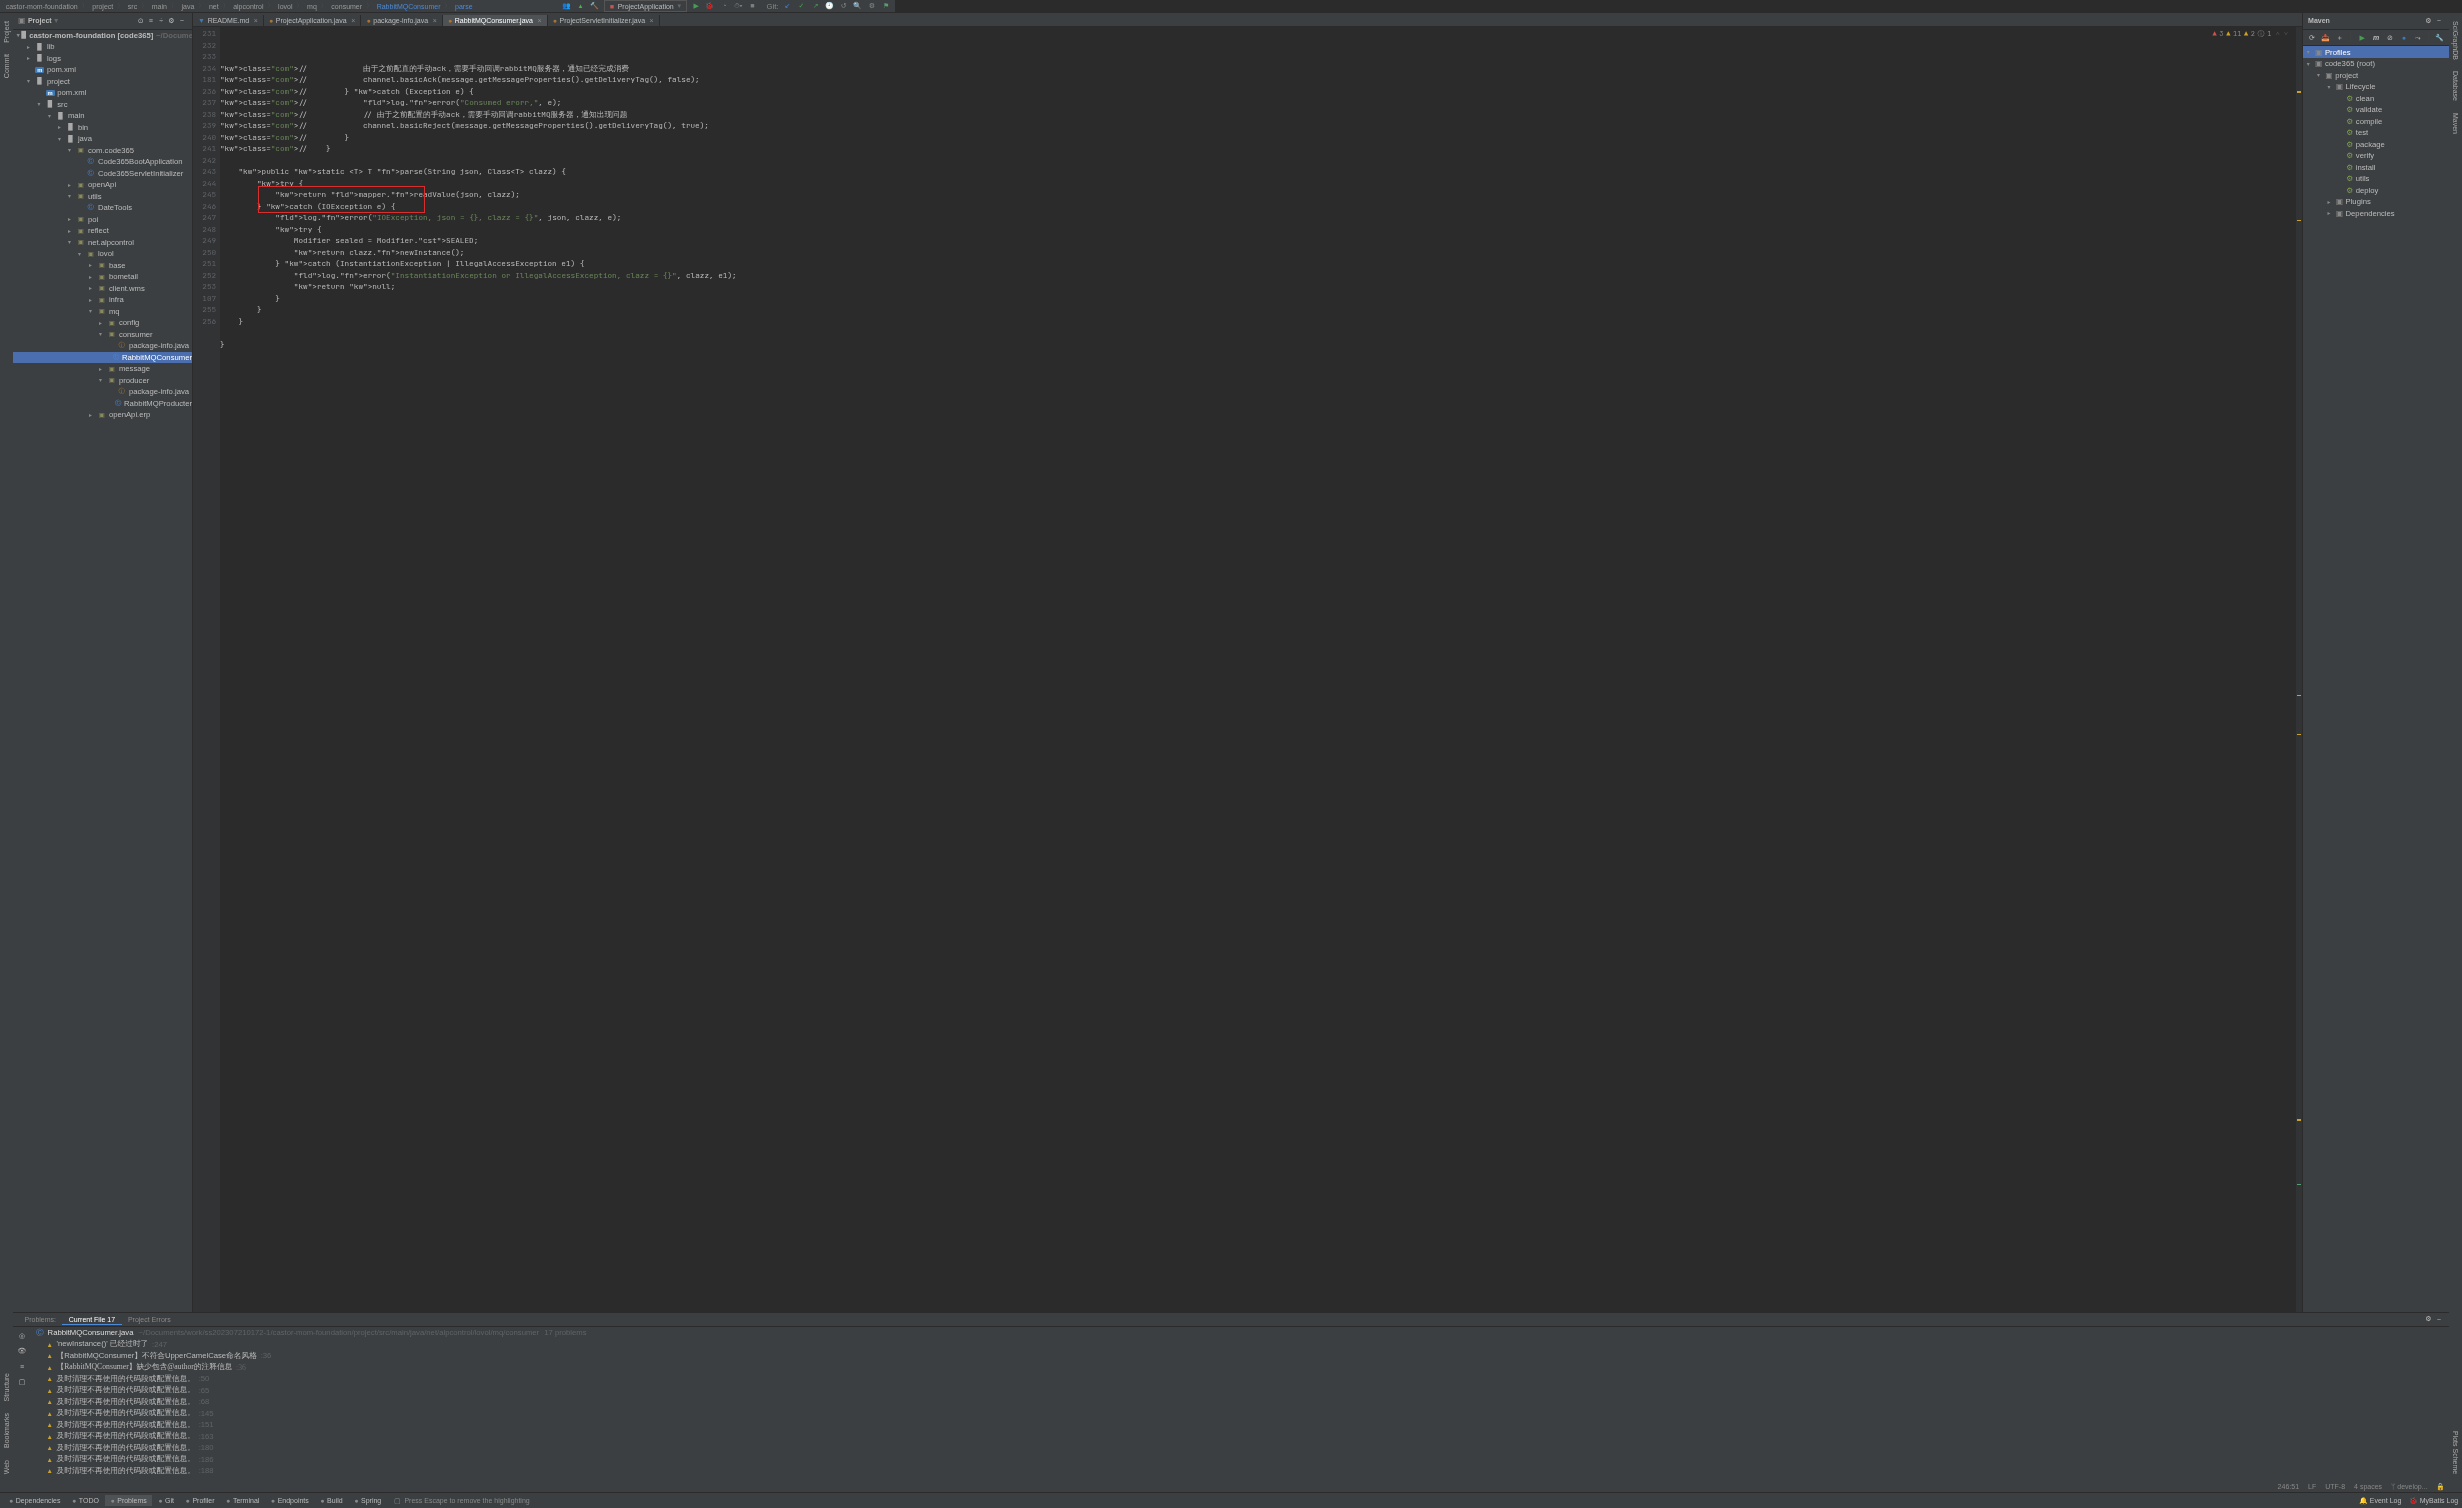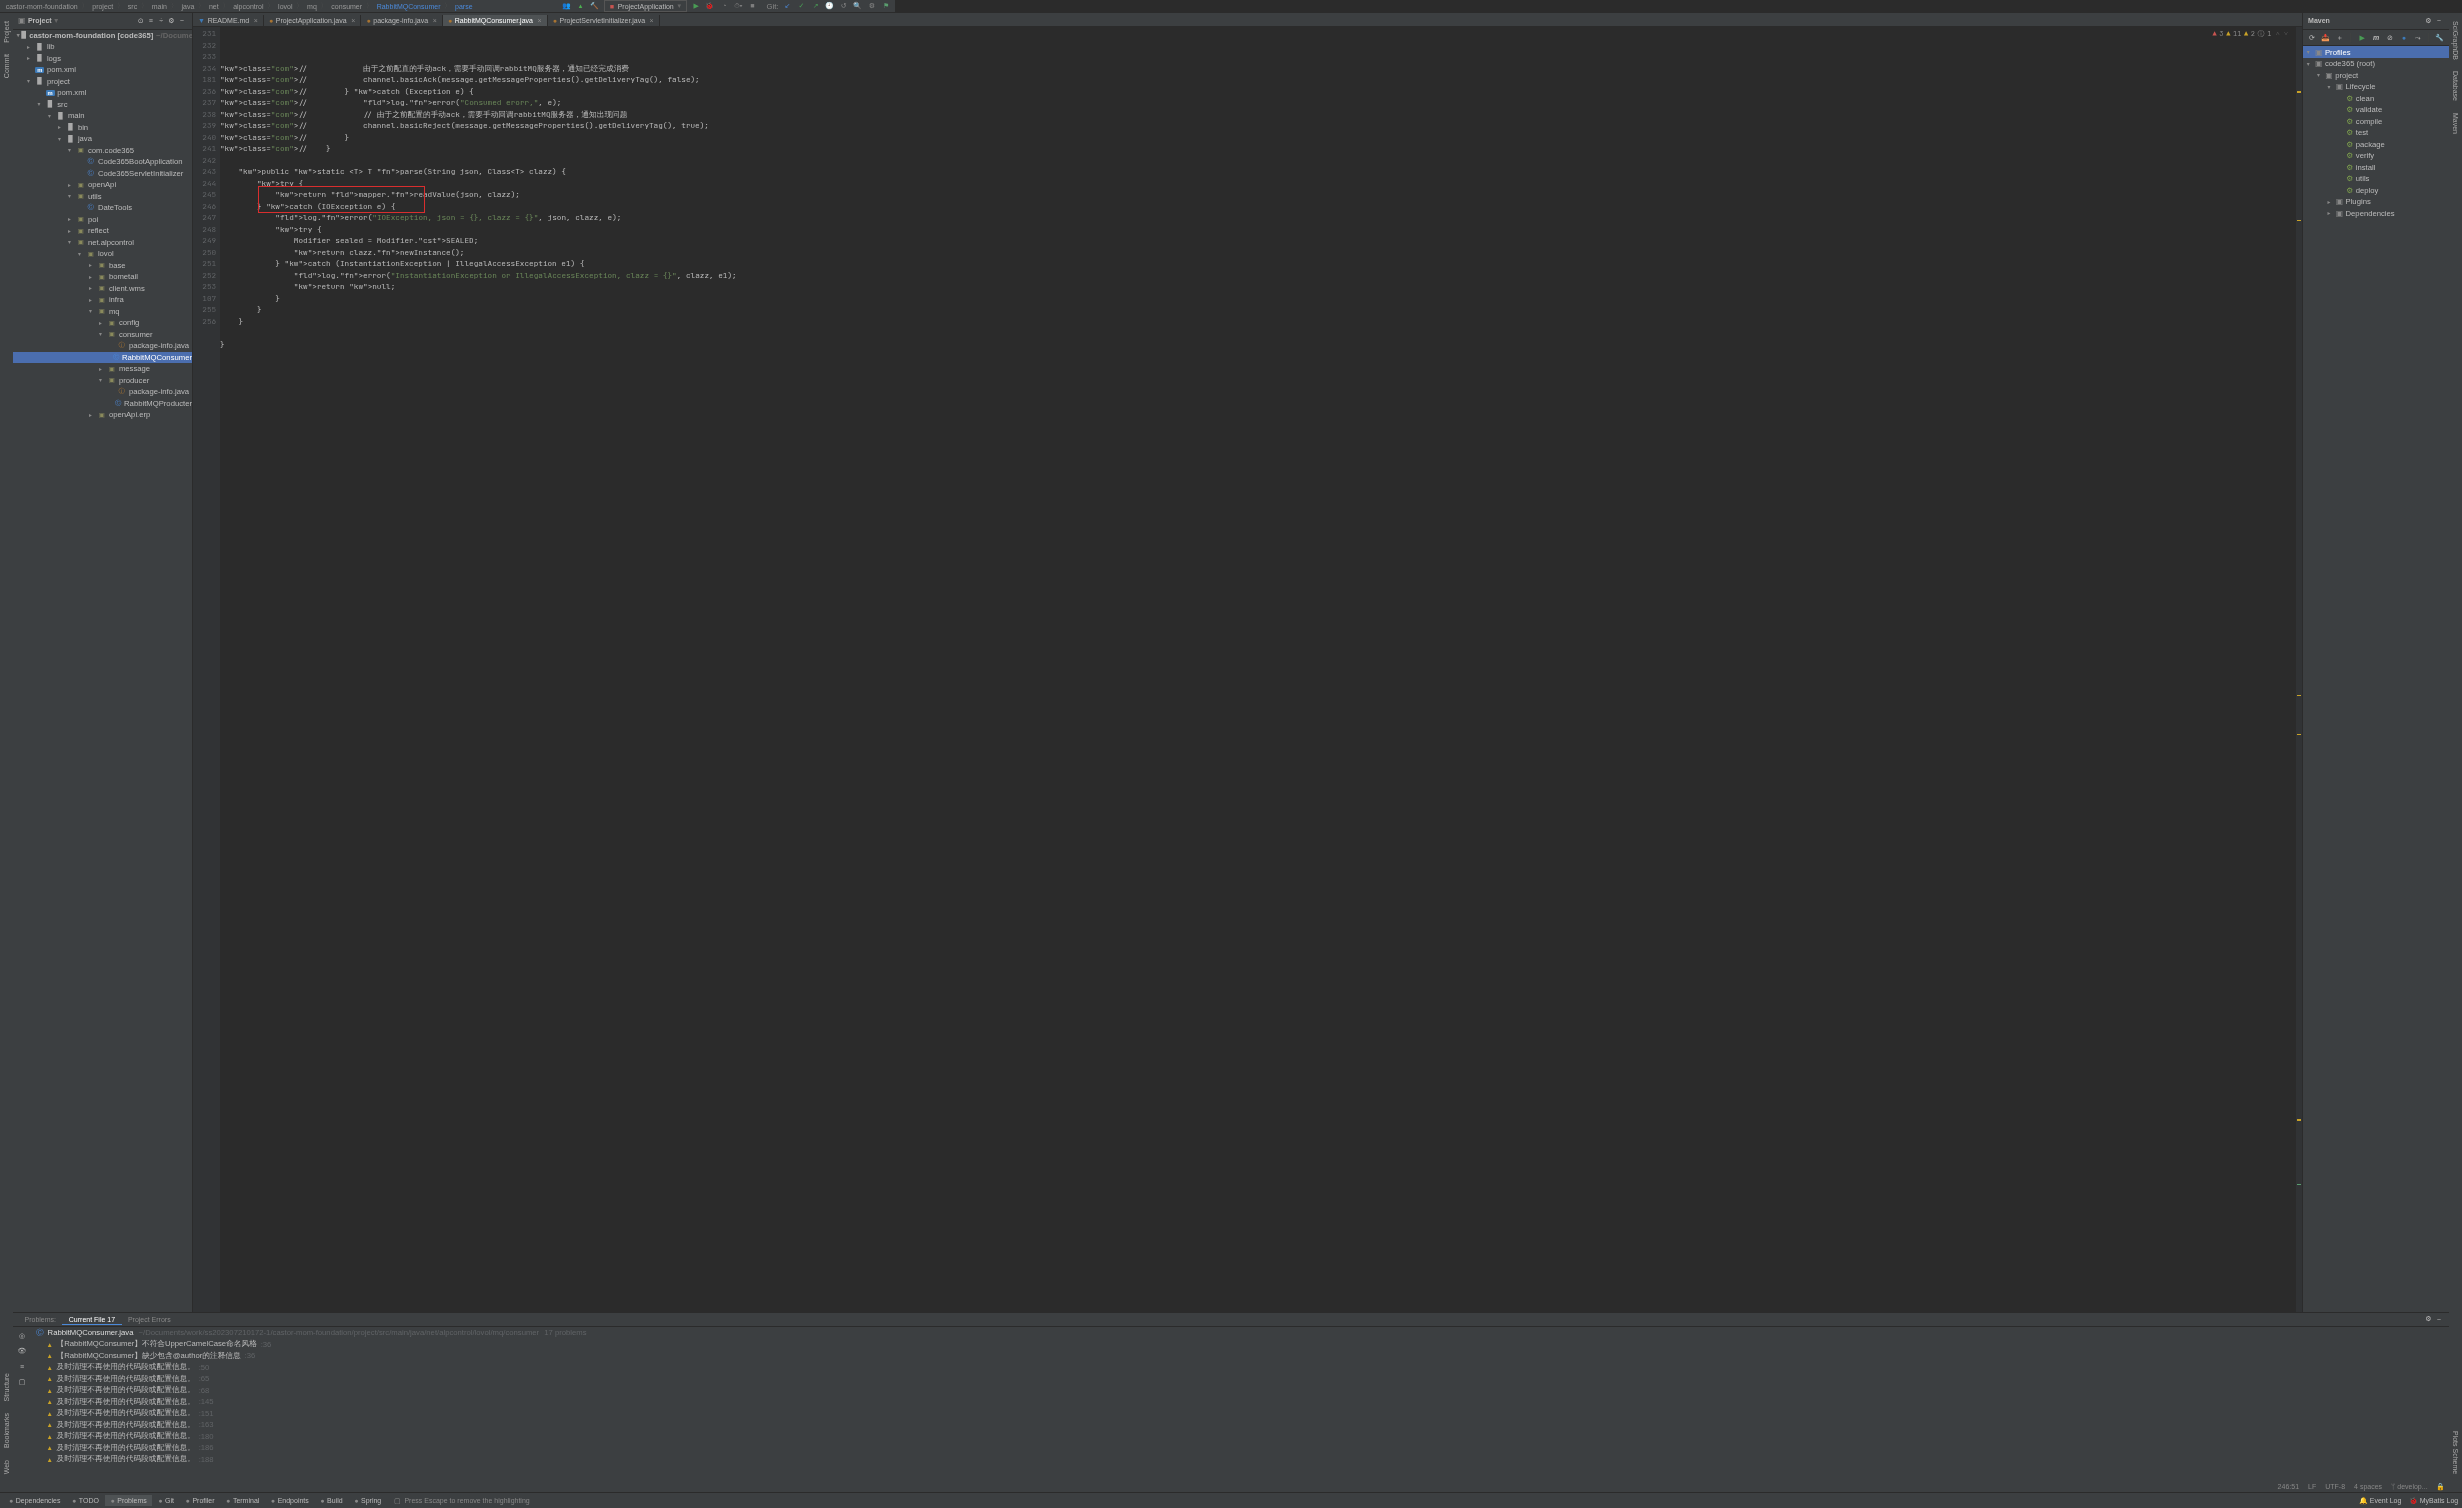--- a/index.html
+++ b/index.html
@@ -521,24 +521,29 @@
       </div>
       <div class="problems-list" id="problems-list">
           <div class="problem-row">
             <span style="color:#4b89d9;margin-right:3.8px">Ⓒ</span>
             <span style="color:#ddd">RabbitMQConsumer.java</span>
             <span class="loc" style="margin-left:5.1px">~/Documents/work/ss202307210172-1/castor-mom-foundation/project/src/main/java/net/alpcontrol/lovol/mq/consumer</span>
             <span class="loc" style="margin-left:5.1px">17 problems</span>
           </div>
           <div class="problem-row" style="padding-left: 15.4px;">
             <span class="warn-ico">▲</span>
+            <span>'newInstance()' 已经过时了</span>
+            <span class="loc">:247</span>
+          </div>
+          <div class="problem-row" style="padding-left: 15.4px;">
+            <span class="warn-ico">▲</span>
             <span>【RabbitMQConsumer】不符合UpperCamelCase命名风格</span>
             <span class="loc">:36</span>
           </div>
-          <div class="problem-row" style="padding-left: 15.4px;">
+          <div class="problem-row" style="padding-left: 15.4px; font-family: Liberation Serif, serif;">
             <span class="warn-ico">▲</span>
             <span>【RabbitMQConsumer】缺少包含@author的注释信息</span>
             <span class="loc">:36</span>
           </div>
           <div class="problem-row" style="padding-left: 15.4px;">
             <span class="warn-ico">▲</span>
             <span>及时清理不再使用的代码段或配置信息。</span>
             <span class="loc">:50</span>
           </div>
           <div class="problem-row" style="padding-left: 15.4px;">

